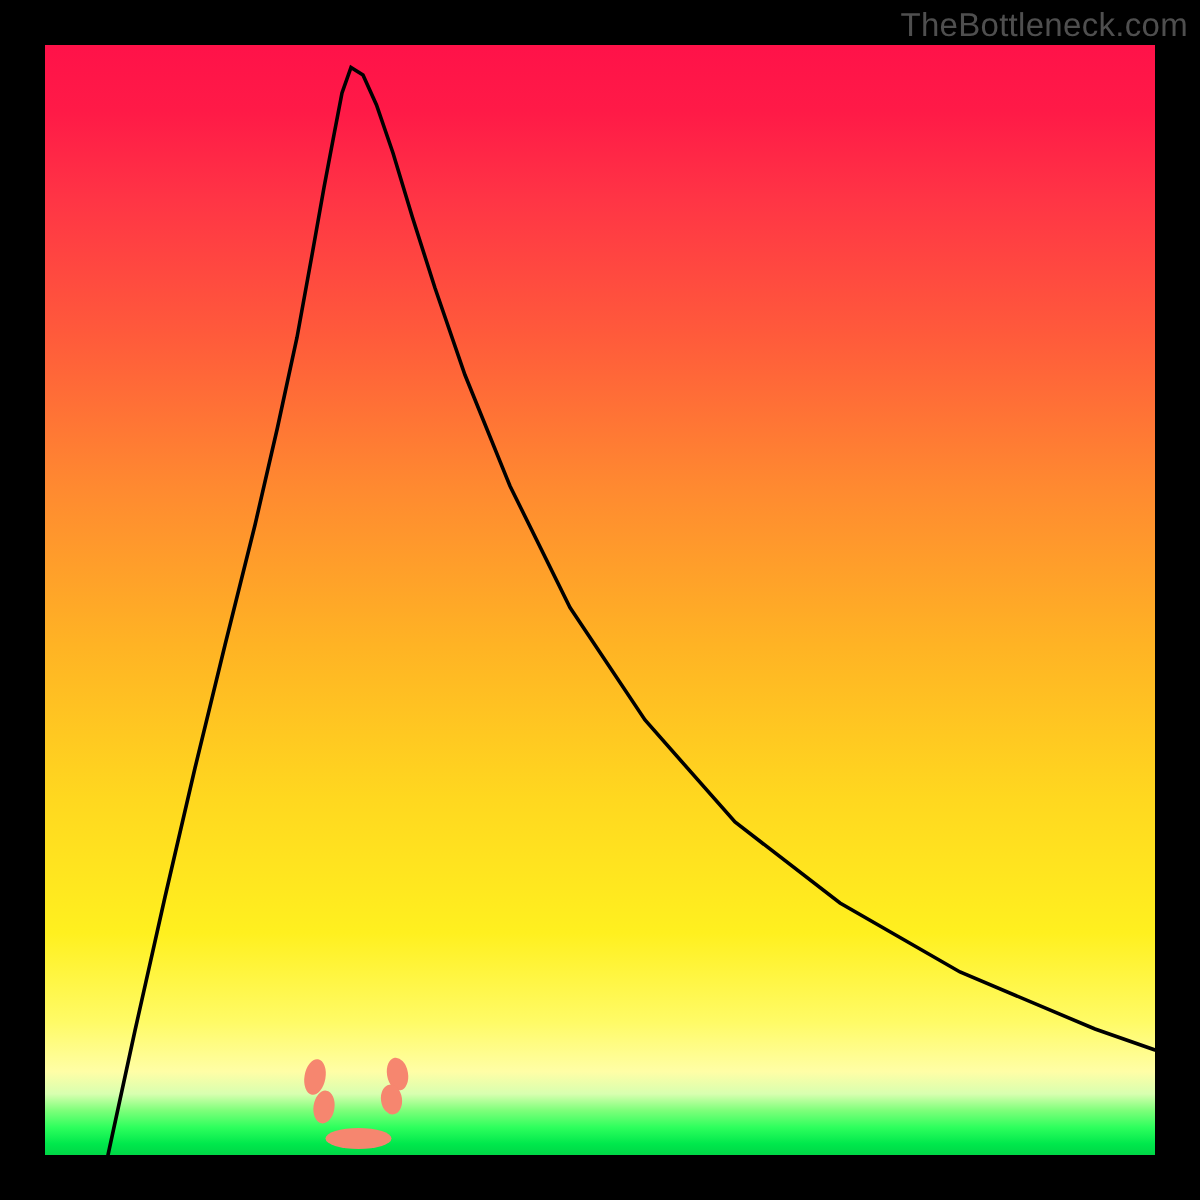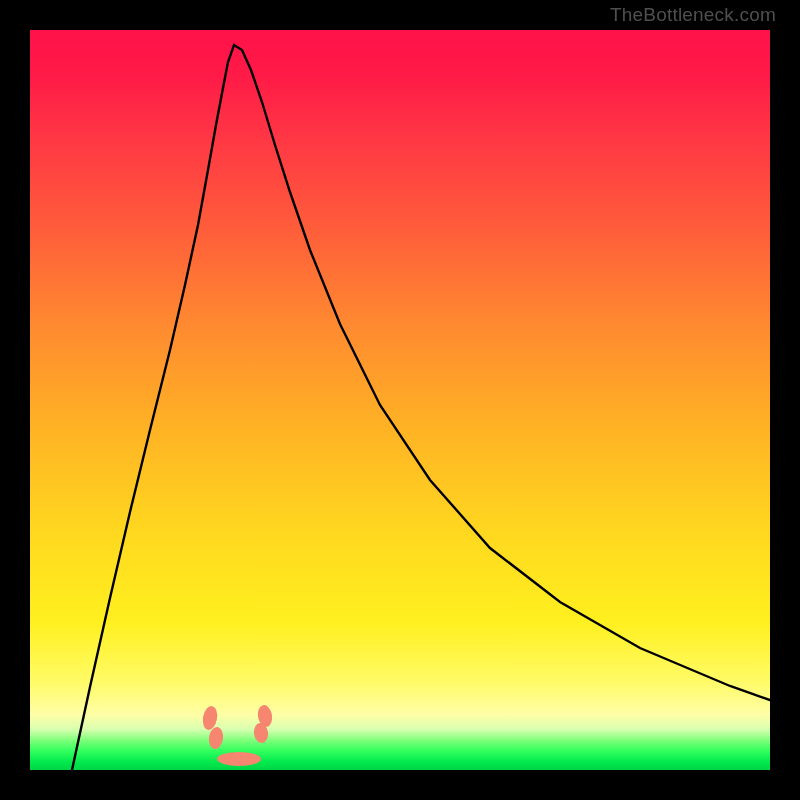--- a/index.html
+++ b/index.html
@@ -48,23 +48,23 @@
   .curve-svg {
     position: absolute;
     left: 0;
     top: 0;
     width: 740px;
     height: 740px;
   }
   .attribution {
     position: absolute;
     top: 4px;
-    right: 24px;
+    right: 8px;
     color: #4f4f4f;
-    font-size: 19px;
+    font-size: 22px;
     font-weight: 500;
     letter-spacing: 0.2px;
   }
 </style>
 </head>
 <body>
 
 <div class="frame">
 
   <div class="plot">

